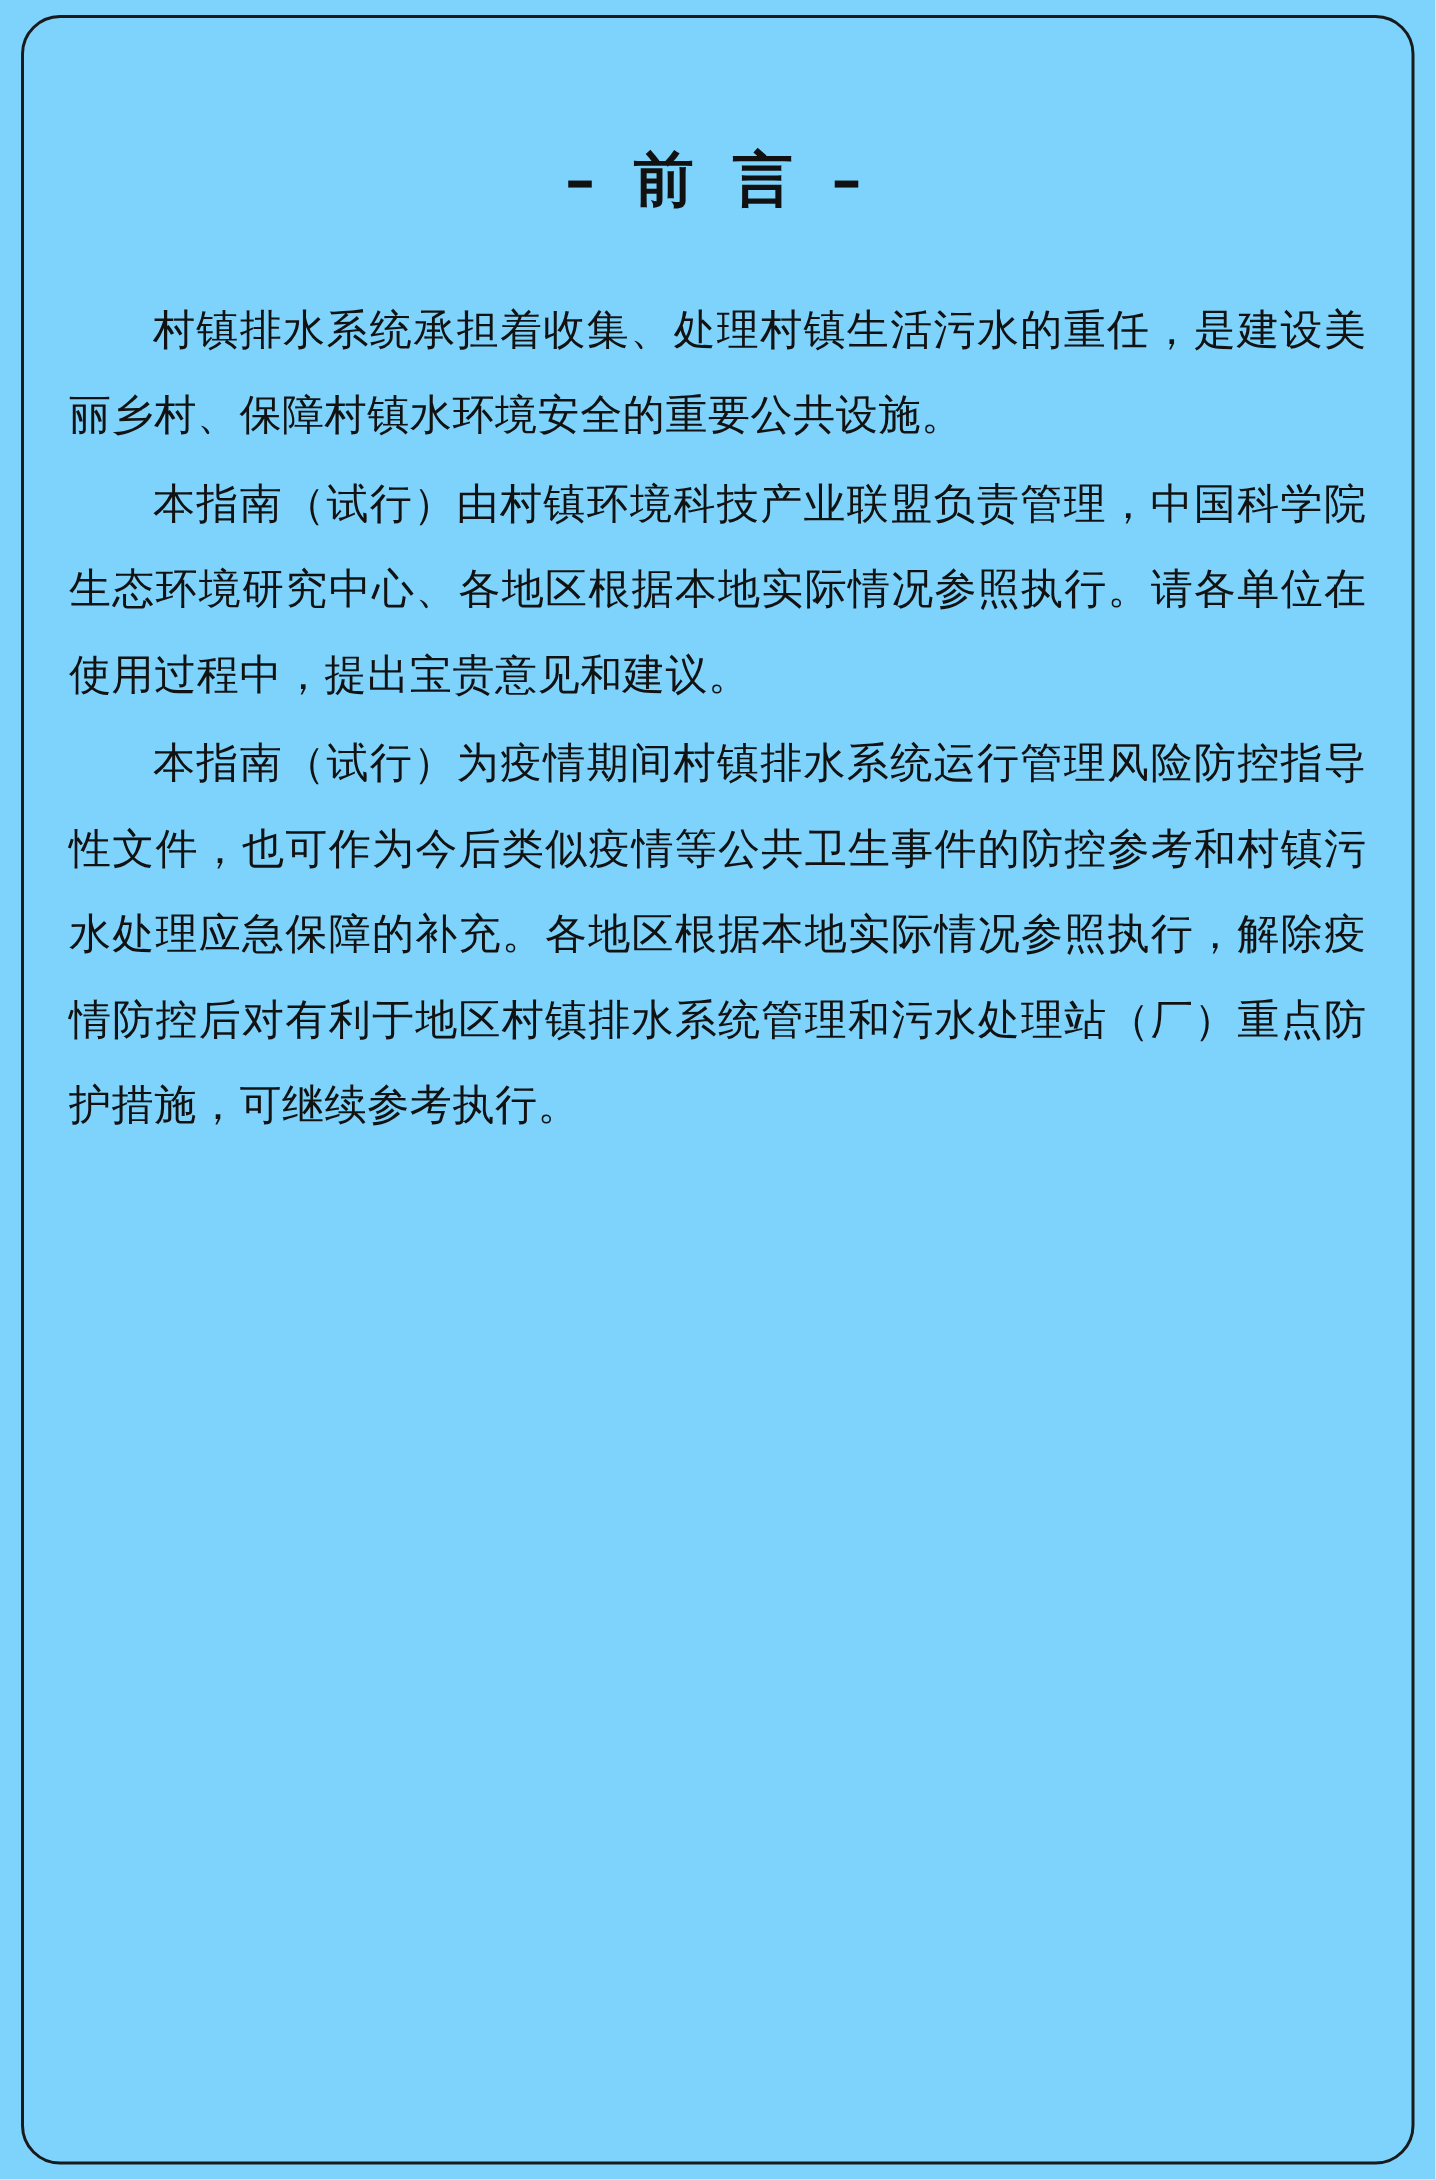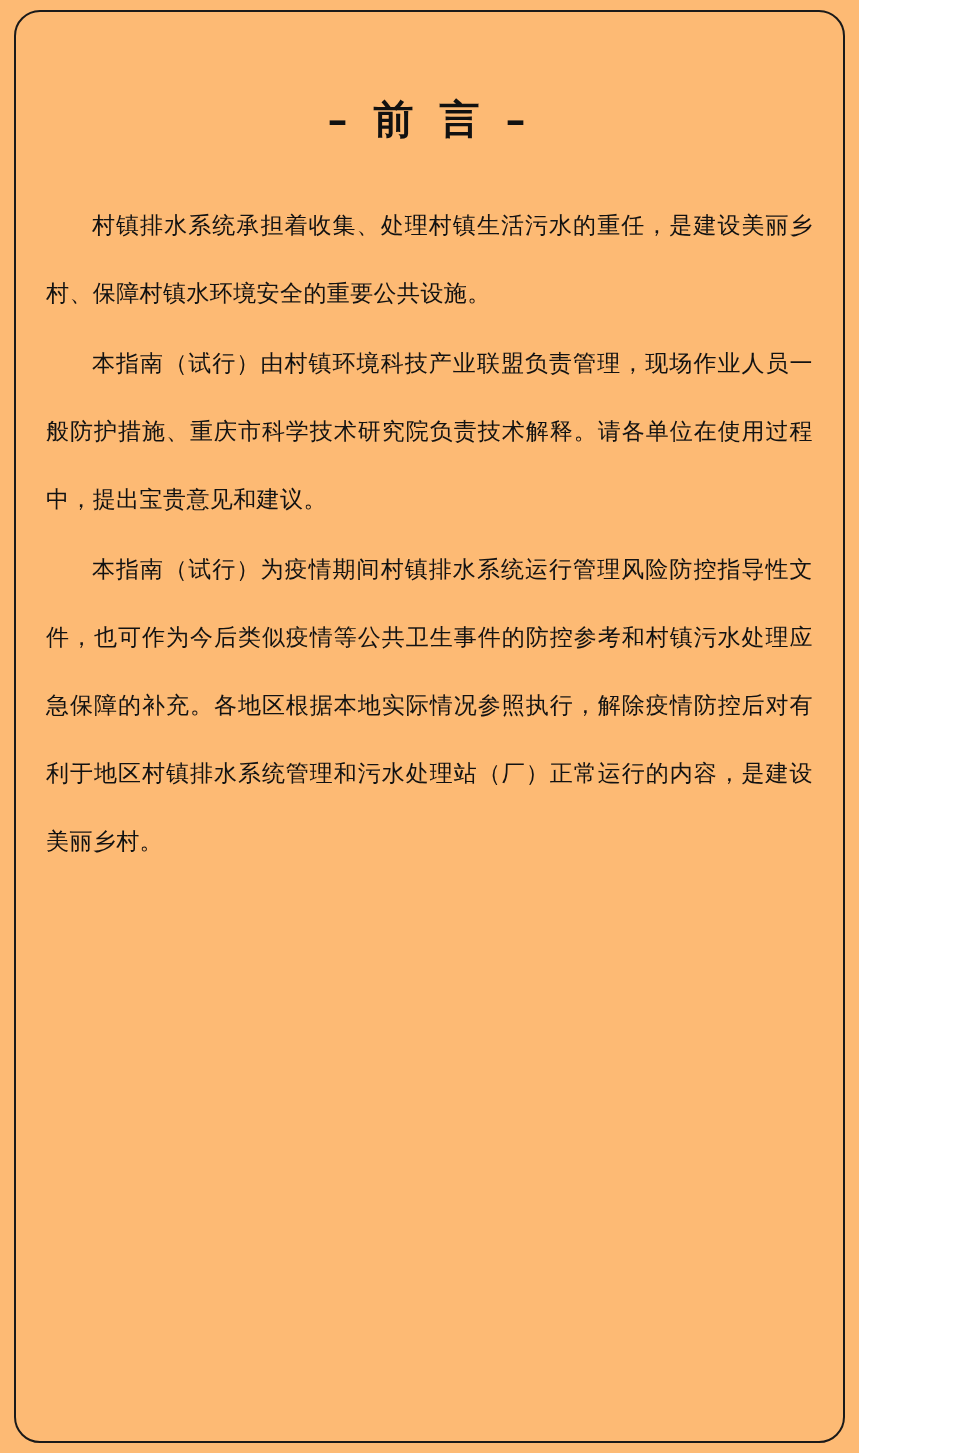--- a/index.html
+++ b/index.html
@@ -2,24 +2,24 @@
 <html><head>
 <meta charset="utf-8">
 <style>
   html, body {
     margin: 0;
     padding: 0;
     background: #ffffff;
   }
   .page {
     position: relative;
-    width: 859px;
+    width: 957px;
     height: 1453px;
     box-sizing: border-box;
-    background: #fdba74;
+    background: #7dd3fc;
     overflow: hidden;
     font-family: "DejaVu Serif", "Liberation Serif", serif;
   }
   
   .page-frame {
     position: absolute;
     left: 14px;
     top: 10px;
     right: 14px;
     bottom: 10px;
@@ -40,36 +40,36 @@
     text-align: center;
     font-size: 40px;
     font-weight: bold;
     letter-spacing: 6px;
     color: #111111;
     margin-top: 58px;
     margin-bottom: 44px;
     font-family: "DejaVu Serif", "Liberation Serif", serif;
   }
   .para {
-    font-size: 23px;
-    line-height: 68px;
+    font-size: 28px;
+    line-height: 57px;
     color: #121212;
     text-align: justify;
     text-justify: inter-character;
     text-indent: 2em;
     margin: 0 0 2px 0;
     letter-spacing: 0.4px;
     font-family: "DejaVu Serif", "Liberation Serif", serif;
   }
 </style>
 </head>
 <body>
 
 <div class="page">
   <div class="page-frame"></div>
   <div class="content">
     <div class="doc-title">– 前 言 –</div>
     <p class="para">村镇排水系统承担着收集、处理村镇生活污水的重任，是建设美丽乡村、保障村镇水环境安全的重要公共设施。</p>
-    <p class="para">本指南（试行）由村镇环境科技产业联盟负责管理，现场作业人员一般防护措施、重庆市科学技术研究院负责技术解释。请各单位在使用过程中，提出宝贵意见和建议。</p>
-    <p class="para">本指南（试行）为疫情期间村镇排水系统运行管理风险防控指导性文件，也可作为今后类似疫情等公共卫生事件的防控参考和村镇污水处理应急保障的补充。各地区根据本地实际情况参照执行，解除疫情防控后对有利于地区村镇排水系统管理和污水处理站（厂）正常运行的内容，是建设美丽乡村。</p>
+    <p class="para">本指南（试行）由村镇环境科技产业联盟负责管理，中国科学院生态环境研究中心、各地区根据本地实际情况参照执行。请各单位在使用过程中，提出宝贵意见和建议。</p>
+    <p class="para">本指南（试行）为疫情期间村镇排水系统运行管理风险防控指导性文件，也可作为今后类似疫情等公共卫生事件的防控参考和村镇污水处理应急保障的补充。各地区根据本地实际情况参照执行，解除疫情防控后对有利于地区村镇排水系统管理和污水处理站（厂）重点防护措施，可继续参考执行。</p>
 
   </div>
 </div>
 
 </body></html>

